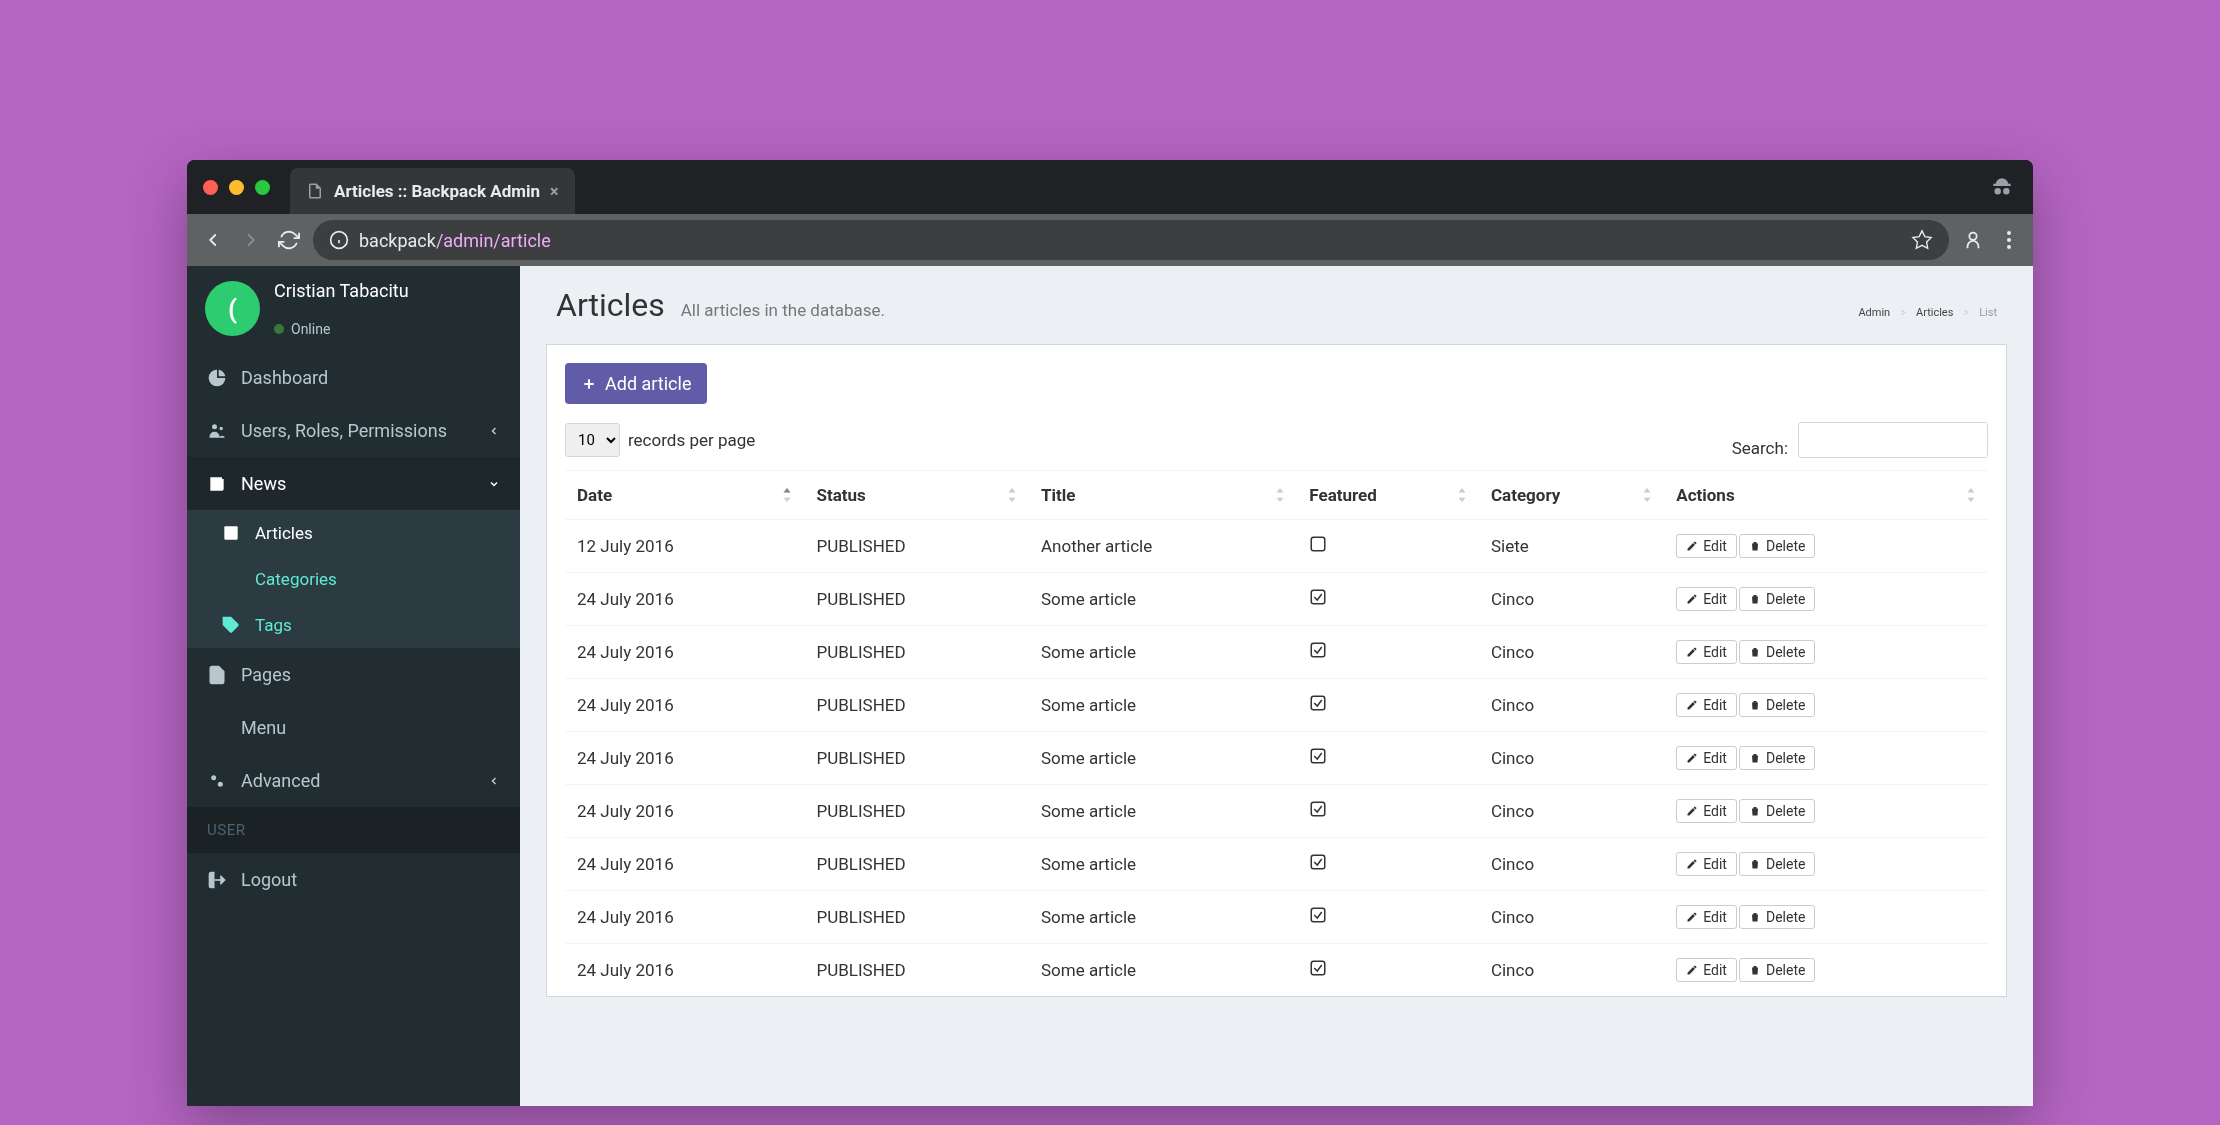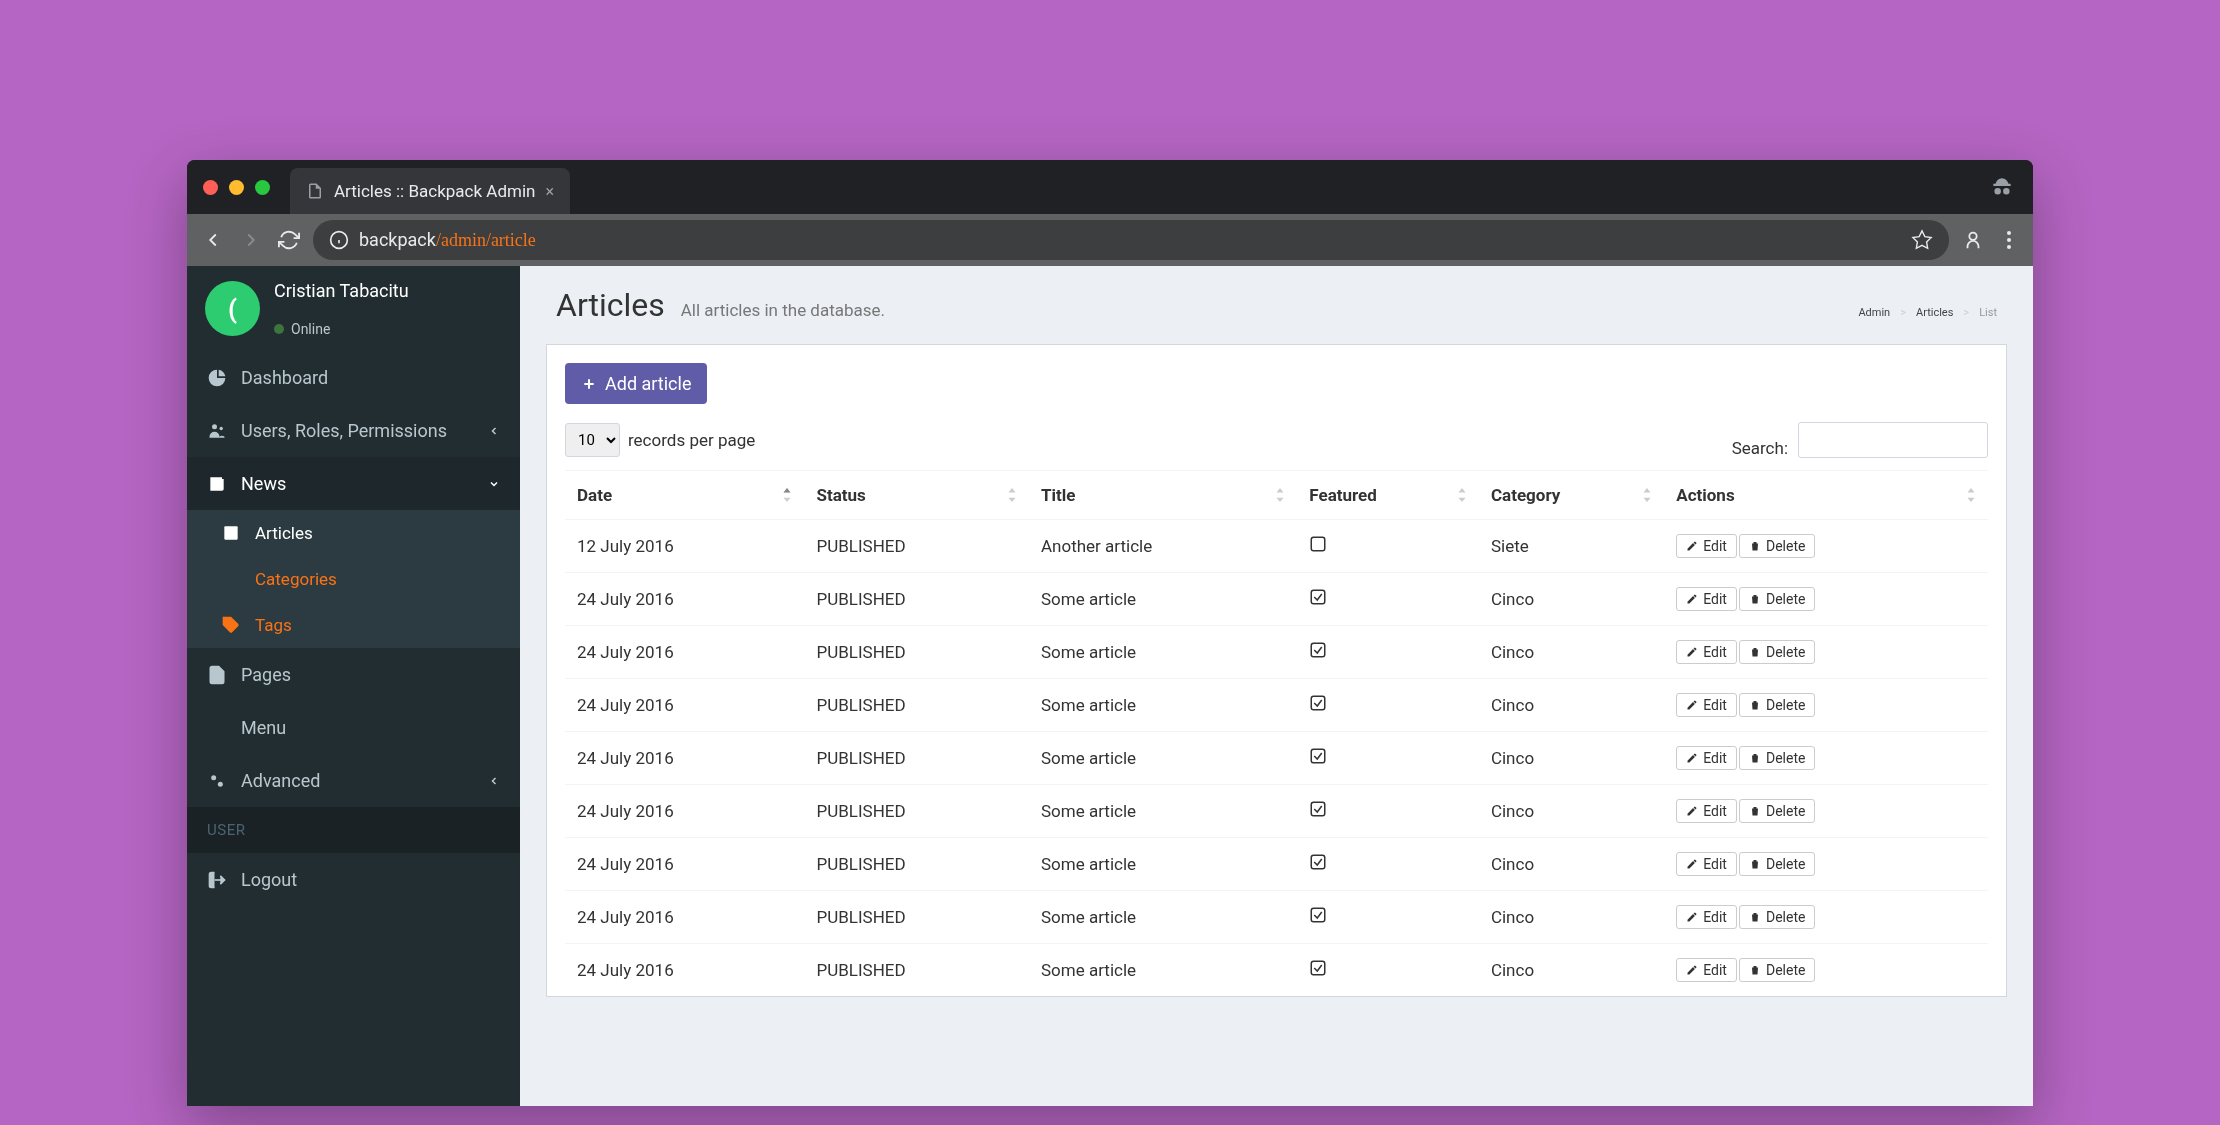--- a/index.html
+++ b/index.html
@@ -1,54 +1,54 @@
 <!DOCTYPE html>
 <html><head>
 <meta charset="utf-8">
 <style>
 * { margin: 0; padding: 0; box-sizing: border-box; font-family: -apple-system, BlinkMacSystemFont, "Segoe UI", Roboto, sans-serif; }
 body { background: #b565c3; width: 2220px; height: 1125px; display: flex; align-items: flex-start; justify-content: center; padding-top: 160px; }
 .browser-window { width: 1846px; background: #1e1e1e; border-radius: 8px 8px 0 0; box-shadow: 0 20px 60px rgba(0,0,0,0.3); overflow: hidden; }
-.browser-tabs { height: 54px; background: #202124; display: flex; align-items: center; padding: 16px 16px; position: relative; }
+.browser-tabs { height: 54px; background: #202124; display: flex; align-items: center; padding: 16px 16px; position: relative; font-weight: bold; }
 .traffic-lights { display: flex; gap: 11px; margin-right: 20px; }
 .tl { width: 15px; height: 15px; border-radius: 50%; }
 .tl-red { background: #ff5f57; }
 .tl-yellow { background: #febc2e; }
 .tl-green { background: #28c840; }
 .tab { background: #35363a; height: 46px; display: flex; align-items: center; padding: 0 16px; border-radius: 8px 8px 0 0; margin-top: 8px; gap: 10px; color: #e8eaed; font-size: 17px; position: relative; min-width: 280px; }
 .tab-icon { width: 18px; height: 18px; fill: #9aa0a6; }
 .tab-close { color: #9aa0a6; font-size: 16px; margin-left: auto; cursor: pointer; }
 .incognito-icon { position: absolute; right: 18px; top: 14px; width: 26px; height: 26px; fill: #9aa0a6; }
 .browser-toolbar { height: 52px; background: #5f6163; display: flex; align-items: center; padding: 0 12px; gap: 10px; }
 .nav-btn { width: 28px; height: 28px; display: flex; align-items: center; justify-content: center; cursor: pointer; }
 .nav-btn svg { width: 22px; height: 22px; stroke: #e8eaed; fill: none; stroke-width: 2; }
 .nav-btn.disabled svg { stroke: #8a8c8e; }
 .omnibox { flex: 1; height: 40px; background: #3c3e40; border-radius: 20px; display: flex; align-items: center; padding: 0 16px; gap: 10px; color: #e8eaed; font-size: 18px; }
 .omnibox .info-icon { width: 20px; height: 20px; fill: none; stroke: #e8eaed; stroke-width: 2; }
 .url-host { color: #e8eaed; }
-.url-path { color: #f97316; font-family: Liberation Serif, serif; }
+.url-path { color: #f0abfc; }
 .star-icon { width: 22px; height: 22px; fill: none; stroke: #e8eaed; stroke-width: 1.5; margin-left: auto; }
 .tb-icon { width: 22px; height: 22px; fill: none; stroke: #e8eaed; stroke-width: 2; }
 .kebab { display: flex; flex-direction: column; gap: 3px; align-items: center; justify-content: center; width: 24px; height: 24px; }
 .kdot { width: 4px; height: 4px; background: #e8eaed; border-radius: 50%; }
 
 .app { display: flex; height: 840px; background: #ecf0f5; }
 .sidebar { width: 333px; background: #222d32; color: #b8c7ce; display: flex; flex-direction: column; }
 .user-panel { display: flex; align-items: center; padding: 14px 18px; gap: 14px; }
 .avatar { width: 55px; height: 55px; border-radius: 50%; background: #2ecc71; color: #fff; display: flex; align-items: center; justify-content: center; font-size: 26px; font-weight: bold; }
 .user-info { display: flex; flex-direction: column; gap: 20px; }
 .user-name { color: #fff; font-size: 18px; }
 .user-status { font-size: 14px; color: #b8c7ce; display: flex; align-items: center; gap: 7px; }
 .status-dot { width: 10px; height: 10px; border-radius: 50%; background: #3c763d; }
 .sb-header { background: #1a2226; color: #4b646f; font-size: 15px; padding: 14px 20px; letter-spacing: 0.5px; }
 .sb-item { display: flex; align-items: center; padding: 16px 20px; gap: 14px; color: #b8c7ce; cursor: pointer; font-size: 18px; }
 .sb-item.open { background: #1e282c; color: #fff; }
 .sb-item .chevron { margin-left: auto; width: 12px; height: 12px; }
 .sb-icon { width: 20px; height: 20px; fill: currentColor; flex-shrink: 0; }
-.subitem { display: flex; align-items: center; padding: 13px 20px 13px 34px; gap: 14px; color: #f97316; font-size: 17px; cursor: pointer; background: #2c3b41; }
+.subitem { display: flex; align-items: center; padding: 13px 20px 13px 34px; gap: 14px; color: #5eead4; font-size: 17px; cursor: pointer; background: #2c3b41; }
 .subitem.active { color: #fff; }
 
 .content { flex: 1; display: flex; flex-direction: column; }
 .content-header { padding: 20px 36px; display: flex; align-items: baseline; justify-content: space-between; }
 .page-title { font-size: 32px; color: #333; font-weight: 400; }
 .page-subtitle { font-size: 17px; color: #777; margin-left: 12px; font-weight: 400; }
 .breadcrumb { font-size: 11px; color: #444; display: flex; gap: 10px; align-items: center; }
 .breadcrumb .sep { color: #ccc; }
 .breadcrumb .muted { color: #999; }
 

